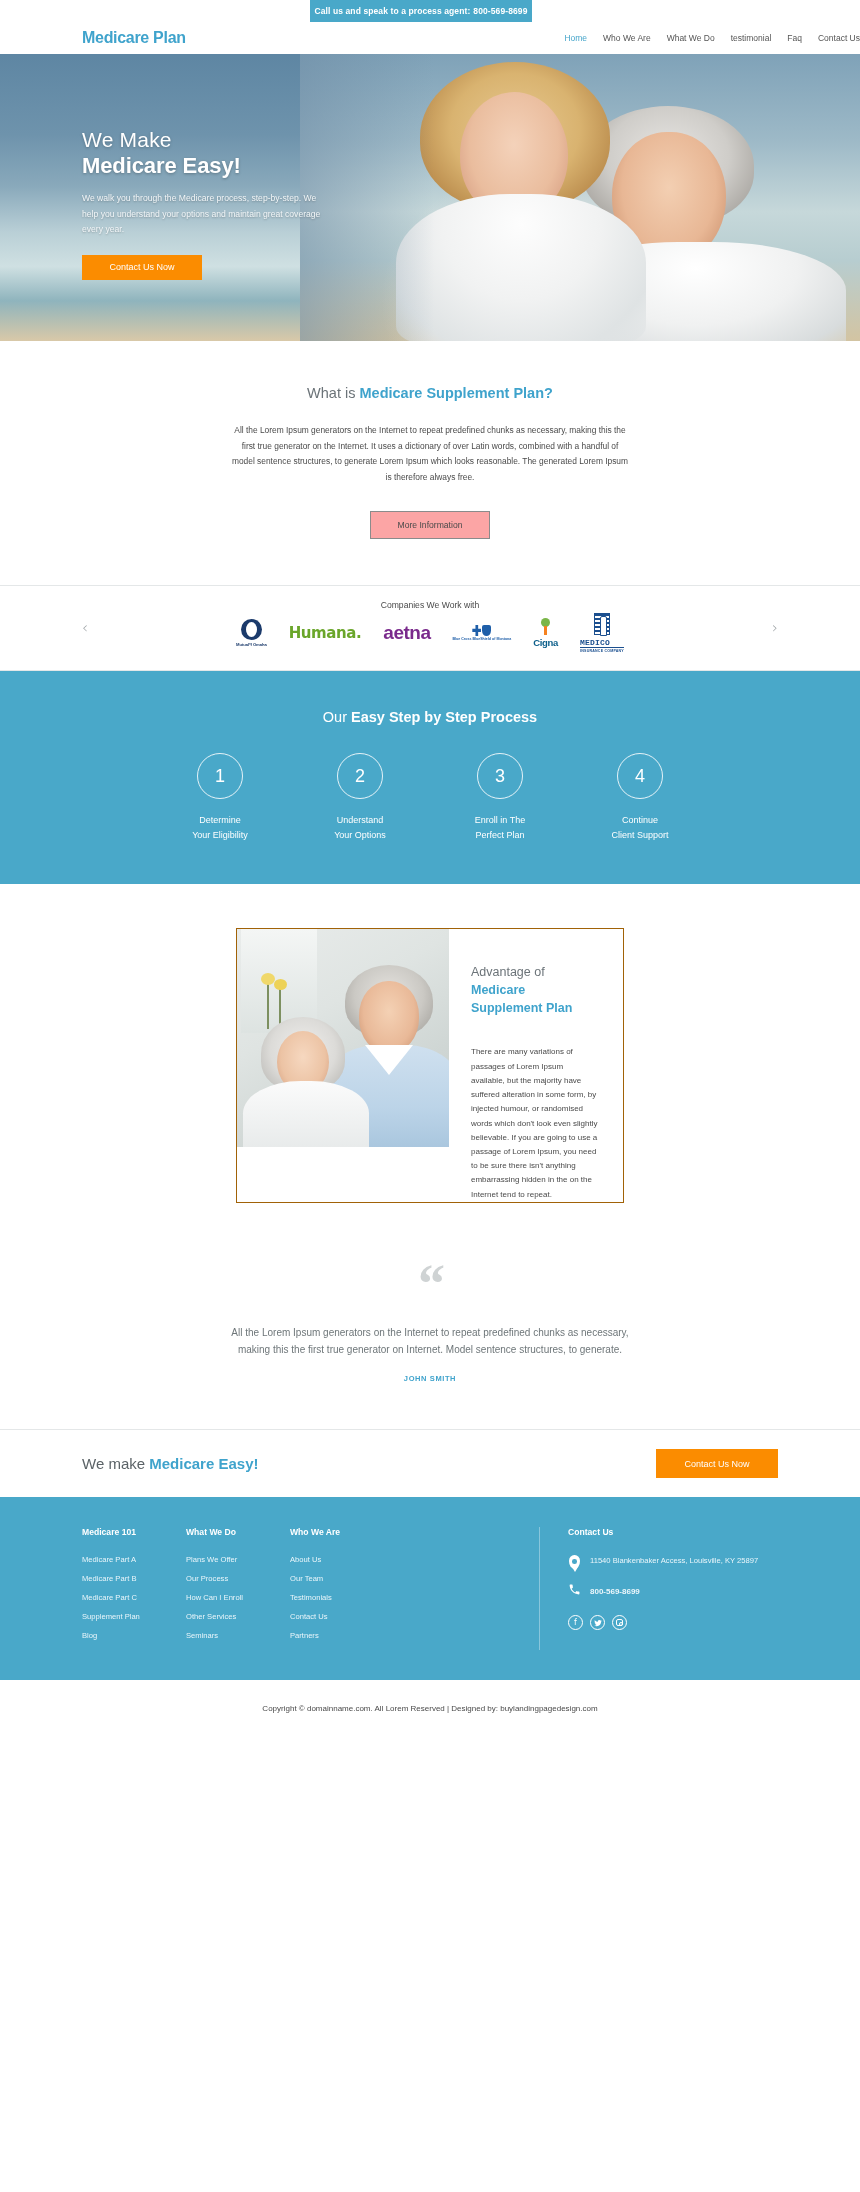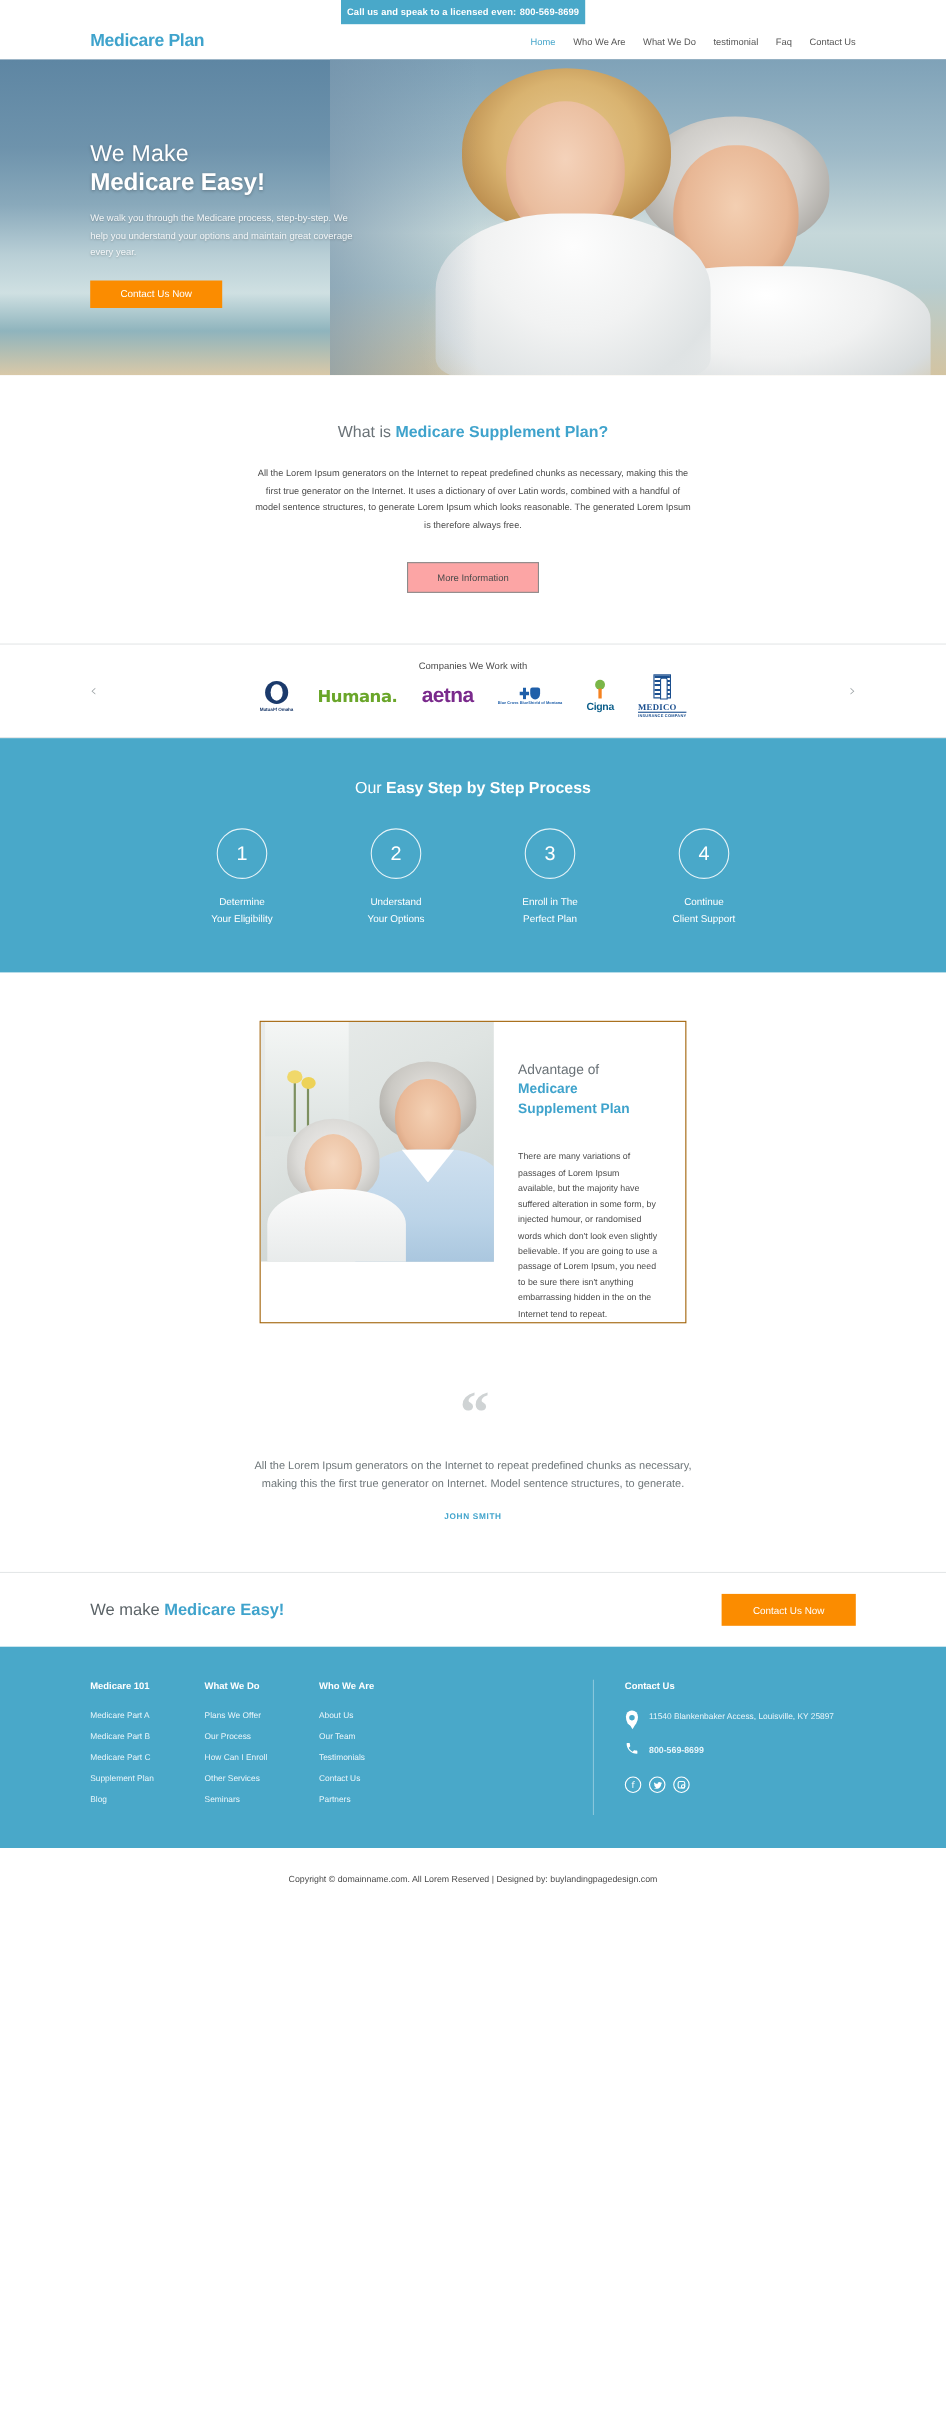--- a/index.html
+++ b/index.html
@@ -25,21 +25,21 @@
 
   
   .header {
     height: 32px; display: flex; align-items: center;
     padding: 0 0 0 82px; background: #fff;
   }
   .logo {
     color: #3fa3cc; font-size: 16px; font-weight: bold;
     letter-spacing: -.3px; font-family: "Liberation Sans", sans-serif;
   }
-  .nav { margin-left: auto; margin-right: 82px; display: flex; gap: 16px; }
+  .nav { margin-left: auto; display: flex; gap: 16px; }
   .nav a {
     font-size: 8.5px; color: #555; text-decoration: none; white-space: nowrap;
   }
   .nav a.active { color: #47a6cb; }
 
   
   .hero {
     position: relative; height: 287px; overflow: hidden;
     background: linear-gradient(180deg,#5e86a3 0%, #6e93ac 28%, #89a9bb 46%, #b9cfd6 62%, #cfe0e2 74%, #8fb4bd 86%, #d9c9a8 100%);
   }
@@ -150,21 +150,21 @@
     border-radius: 50%; background: #7ab648;
   }
   .lg-cigna .tree::after {
     content:""; position:absolute; left:4px; top:8px; width: 3px; height: 9px; background: #f58220;
   }
   .lg-cigna .nm { font-size: 9.5px; color: #0b5e8a; font-weight: bold; letter-spacing: -.3px; }
   .lg-medico { display: flex; align-items: center; gap: 3px; }
   .lg-medico .bars { width: 16px; height: 22px; background: repeating-linear-gradient(180deg,#1b4f8f 0 2px,#fff 2px 4px); position: relative; border: 1px solid #1b4f8f;}
   .lg-medico .bars::after { content:""; position:absolute; left:5px; top:2px; width:5px; height:18px; background:#fff; border:1px solid #1b4f8f; border-radius:2px 2px 0 0;}
   .lg-medico .txt { text-align: left; }
-  .lg-medico .t1 { font-size: 8px; color: #1b4f8f; font-weight: bold; font-family: Liberation Serif, serif; letter-spacing: .2px;}
+  .lg-medico .t1 { font-size: 8px; color: #1b4f8f; font-weight: bold; font-family: Liberation Mono, monospace; letter-spacing: .2px;}
   .lg-medico .t2 { font-size: 3.6px; color: #1b4f8f; font-weight: bold; letter-spacing: .2px; border-top: 1px solid #1b4f8f; padding-top: 1px; }
 
   
   .steps { background: #49a8c9; padding: 38px 0 42px; text-align: center; }
   .steps h2 { color: #fff; font-size: 14.5px; font-weight: 300; }
   .steps h2 b { font-weight: bold; }
   .steps-row { display: flex; justify-content: center; gap: 0; margin-top: 28px; }
   .step { width: 140px; display: flex; flex-direction: column; align-items: center; }
   .step .num {
     width: 46px; height: 46px; border-radius: 50%; border: 1px solid rgba(255,255,255,.85);
@@ -246,21 +246,21 @@
   .copyright { background: #fff; height: 56px; display: flex; align-items: center; justify-content: center; }
   .copyright span { font-size: 8px; color: #4a4a4a; }
 </style>
 </head>
 <body>
 
 <div class="page">
 
   <div class="topbar-wrap">
     <div class="topbar-pill">
-      <span>Call us and speak to a licensed even:</span>
+      <span>Call us and speak to a process agent:</span>
       <span class="phone">800-569-8699</span>
     </div>
   </div>
 
   <div class="header">
     <div class="logo">Medicare Plan</div>
     <nav class="nav">
       <a href="#" class="active">Home</a>
       <a href="#">Who We Are</a>
       <a href="#">What We Do</a>

